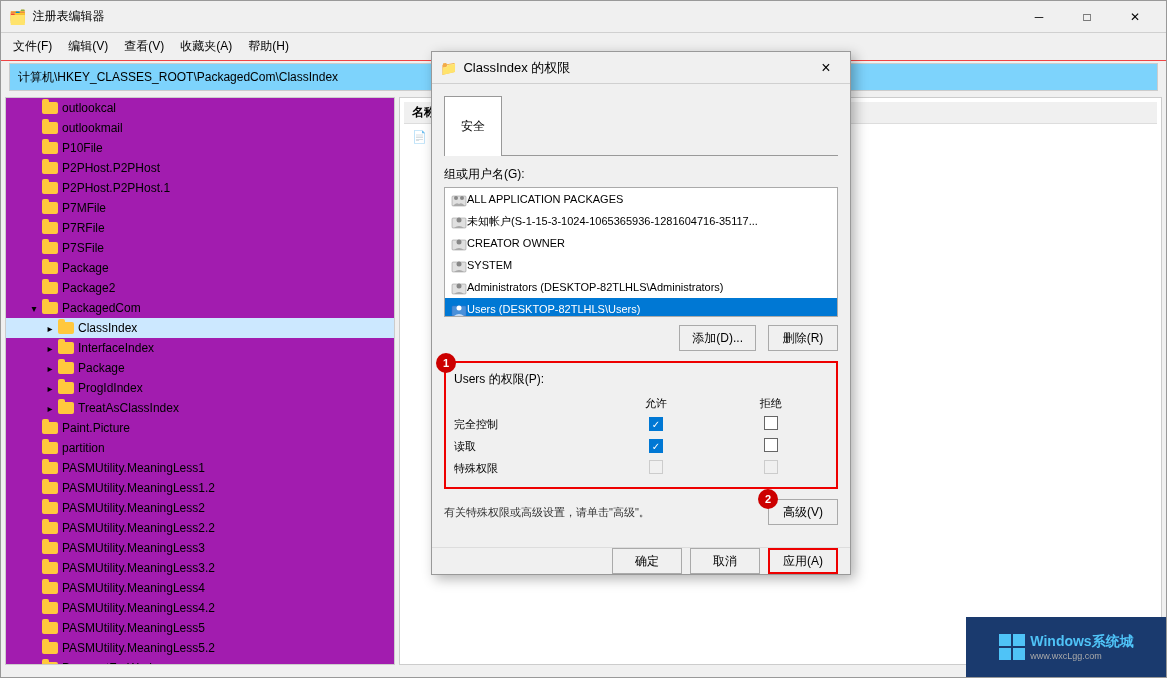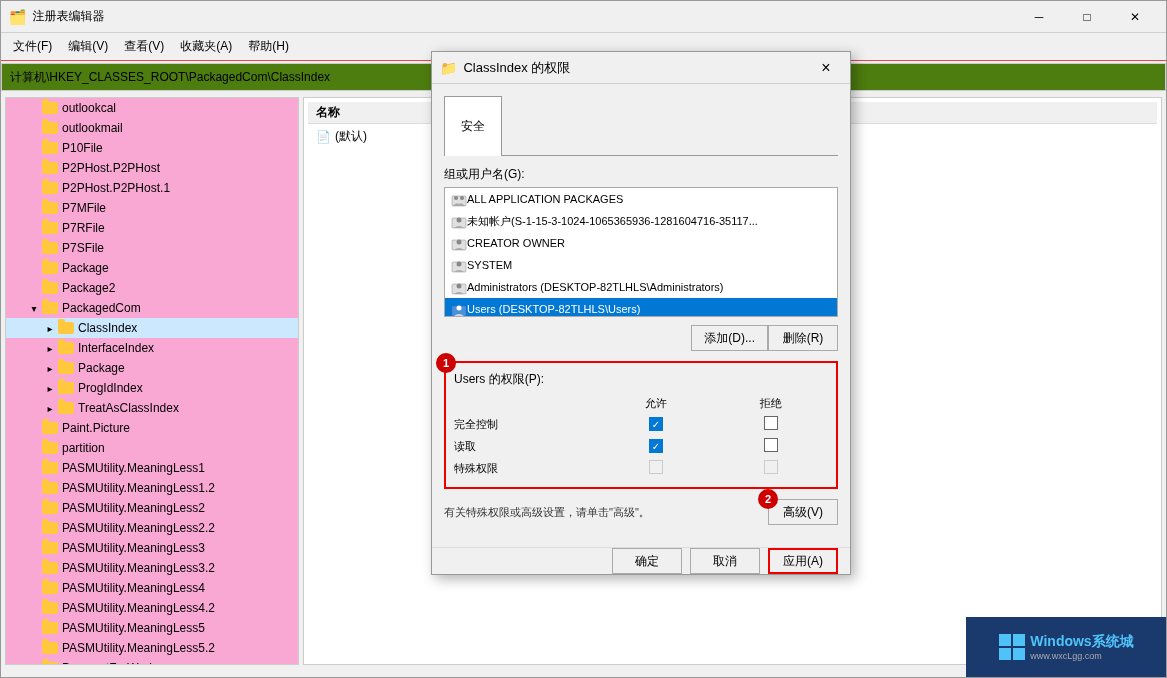--- a/index.html
+++ b/index.html
@@ -62,41 +62,41 @@
     }
     .menu-item {
       padding: 4px 8px;
       cursor: pointer;
       font-size: 12px;
     }
 
     
     .breadcrumb-bar {
       height: 28px;
-      background: #4d7c0f;
+      background: #7dd3fc;
       border: 1px solid #ccc;
-      margin: 2px 0;
+      margin: 2px 8px;
       display: flex;
       align-items: center;
       padding: 0 8px;
       font-size: 12px;
     }
 
     
     .content-area {
       display: flex;
       height: calc(678px - 32px - 28px - 32px - 10px);
       padding: 4px;
       gap: 4px;
     }
 
     
     .tree-panel {
-      width: 294px;
-      background: #f9a8d4;
+      width: 390px;
+      background: #a21caf;
       border: 1px solid #ccc;
       overflow-y: auto;
       font-size: 12px;
     }
     .tree-item {
       display: flex;
       align-items: center;
       padding: 2px 4px;
       cursor: pointer;
       white-space: nowrap;
@@ -240,21 +240,21 @@
       overflow: hidden;
     }
     .user-item.selected { background: #0078d4; color: white; }
     .user-icon-svg {
       width: 16px;
       height: 16px;
     }
     .btn-row {
       display: flex;
       justify-content: flex-end;
-      gap: 0;
+      gap: 12px;
       margin-bottom: 10px;
     }
     .btn {
       min-width: 70px;
       height: 26px;
       background: #f0f0f0;
       border: 1px solid #aaa;
       cursor: pointer;
       font-size: 12px;
       padding: 0 12px;

